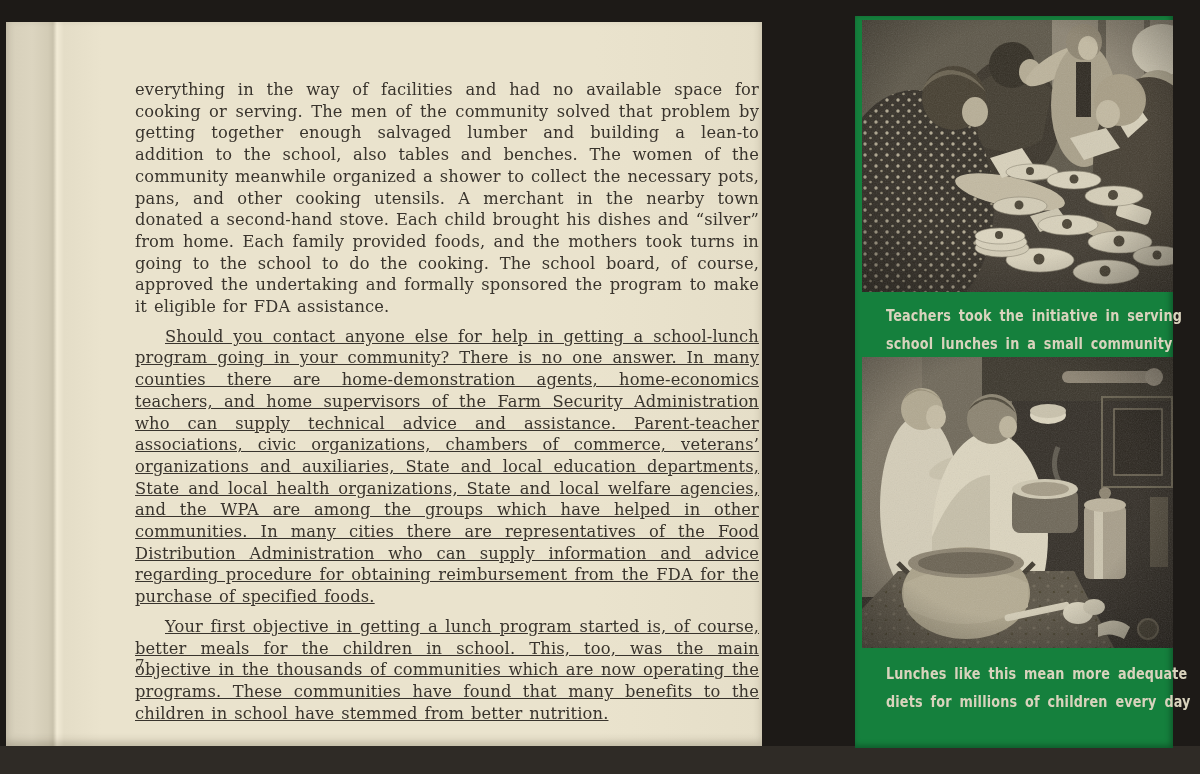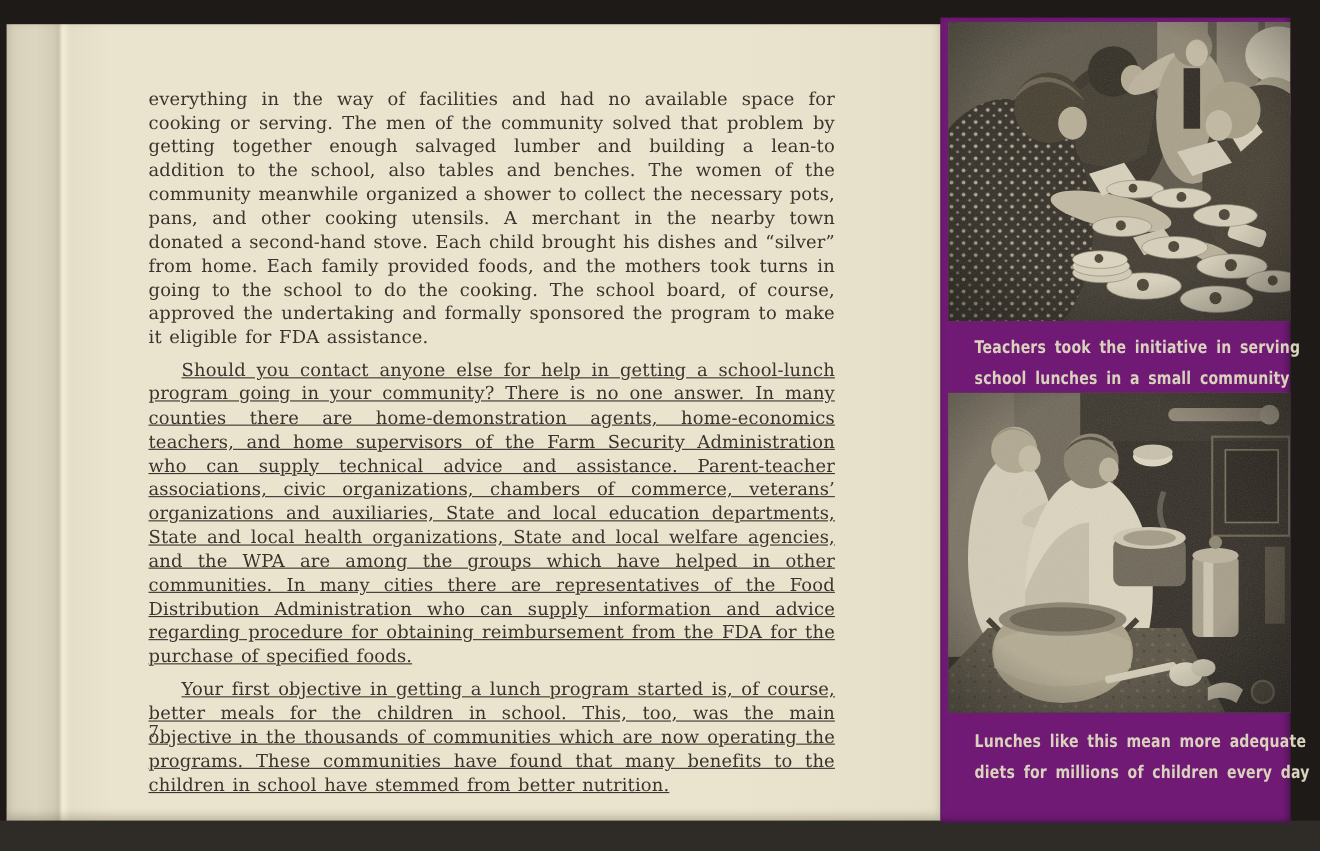--- a/index.html
+++ b/index.html
@@ -7,42 +7,42 @@
     position:relative;width:1200px;height:774px;overflow:hidden;
     background:#1d1a17;
     font-family:"DejaVu Serif","Liberation Serif",serif;
   }
   .bottom-strip{
     position:absolute;left:0;top:746px;width:1200px;height:28px;
     background:#2f2b26;
   }
   
   .left-page{
-    position:absolute;left:6px;top:22px;width:849px;height:724px;
+    position:absolute;left:6px;top:22px;width:756px;height:724px;
     background:linear-gradient(90deg,
       #d6cfba 0px,#dcd5c0 26px,#d3ccb6 42px,#c9c2ac 47px,
       #f2ebd6 51px,#e4ddc7 58px,#eae3cd 95px,#eae3cd 78%,#e5dec8 100%);
     box-shadow:inset 0 -4px 8px rgba(60,50,35,.25);
   }
   .text-block{
     position:absolute;left:129px;top:57px;width:624px;
     color:#39342d;font-size:16.3px;line-height:21.7px;
     text-align:justify;letter-spacing:.15px;word-spacing:1.5px;
   }
   .text-block p{margin:0;}
   .text-block p + p{margin-top:8px;text-decoration:underline;}
   .text-block p.indent{text-indent:30px;}
   .page-number{
     position:absolute;left:129px;top:634px;
     font-size:15px;color:#3c372f;letter-spacing:.5px;
   }
   
   .right-page{
     position:absolute;left:855px;top:16px;width:318px;height:732px;
-    background:#701a75;
+    background:#15803d;
     box-shadow:inset -2px -2px 6px rgba(0,0,0,.35);
   }
   .photo{position:absolute;left:7px;overflow:hidden;background:#585246;}
   .photo svg{display:block;}
   .photo-1{top:4px;width:311px;height:272px;}
   .photo-2{top:341px;width:311px;height:291px;}
   .caption{
     position:absolute;left:31px;white-space:nowrap;
     font-family:"DejaVu Sans","Liberation Sans",sans-serif;
     font-weight:700;font-size:16px;line-height:28px;

